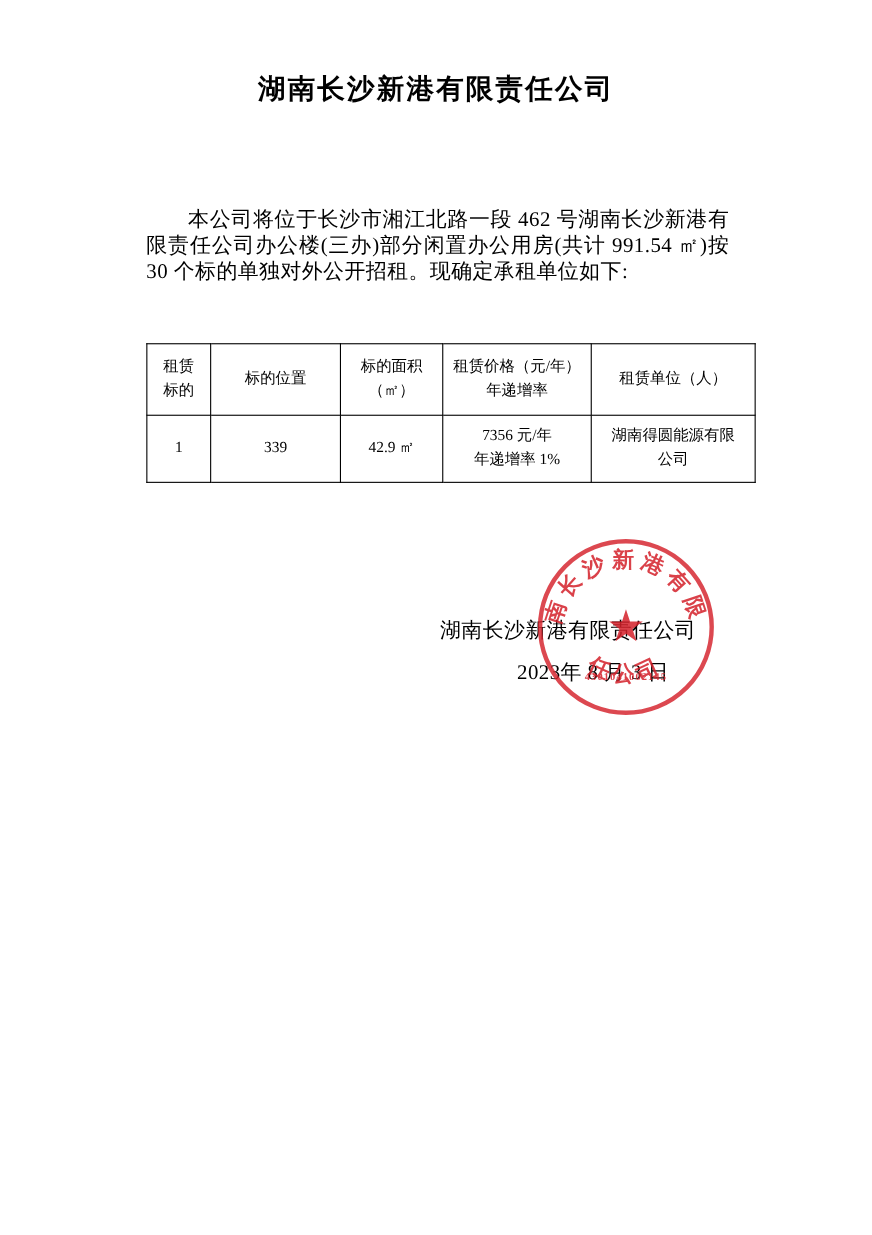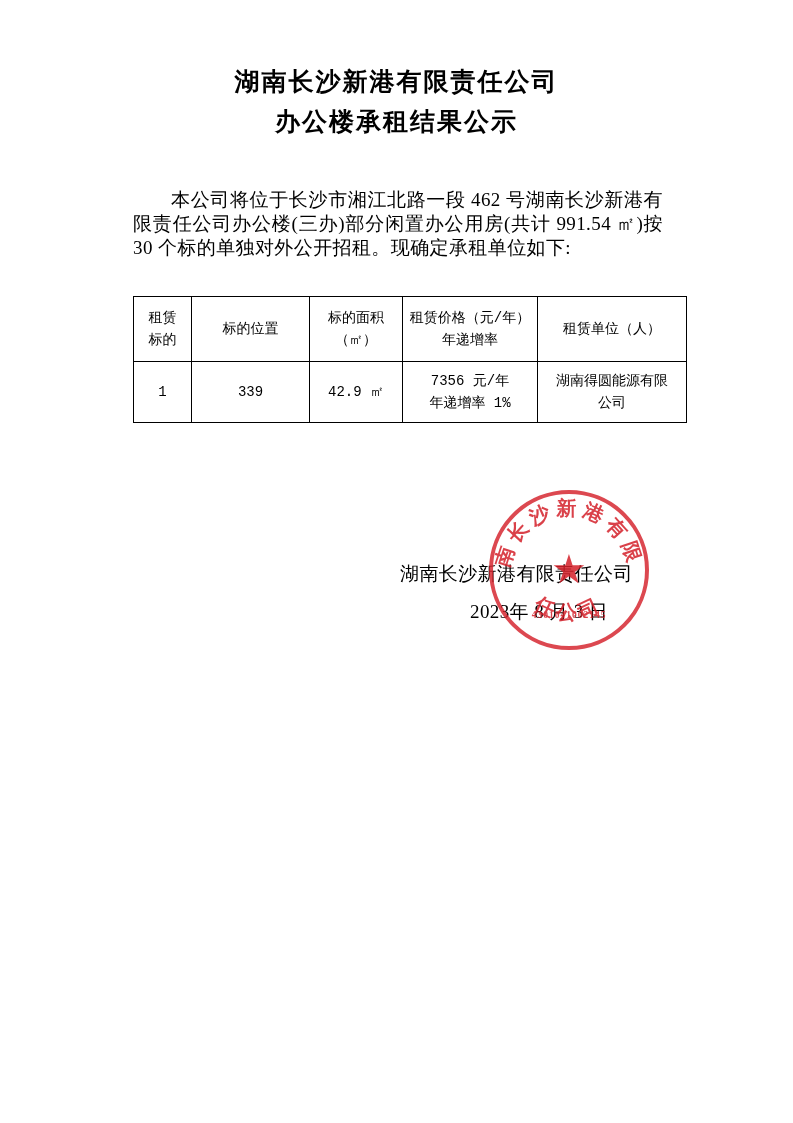--- a/index.html
+++ b/index.html
@@ -46,25 +46,24 @@
     text-justify: inter-ideograph;
     letter-spacing: 0.4px;
   }
   .body-text .indent {
     text-indent: 38px;
     display: block;
   }
   table.result-table {
     position: absolute;
     left: 133px;
-    top: 296px;
+    top: 312px;
     width: 528px;
     border-collapse: collapse;
     table-layout: fixed;
-    font-family: Liberation Mono, monospace;
   }
   table.result-table td {
     border: 1px solid #000;
     text-align: center;
     vertical-align: middle;
     font-size: 14px;
     line-height: 22px;
     padding: 4px 2px;
   }
   table.result-table tr.head td {
@@ -141,21 +140,20 @@
     letter-spacing: 1px;
   }
 </style>
 </head>
 <body>
 
 <div class="page">
 
   <div class="title-block">
     <div class="title-line">湖南长沙新港有限责任公司</div>
-    <div class="title-line">办公楼承租结果公示</div>
   </div>
 
   <div class="body-text">
     <span class="indent">本公司将位于长沙市湘江北路一段 462 号湖南长沙新港有限责任公司办公楼(三办)部分闲置办公用房(共计 991.54 ㎡)按 30 个标的单独对外公开招租。现确定承租单位如下:</span>
   </div>
 
   <table class="result-table">
     <tbody>
         <tr class="head">
       <td class="col1 cell-two-line">

